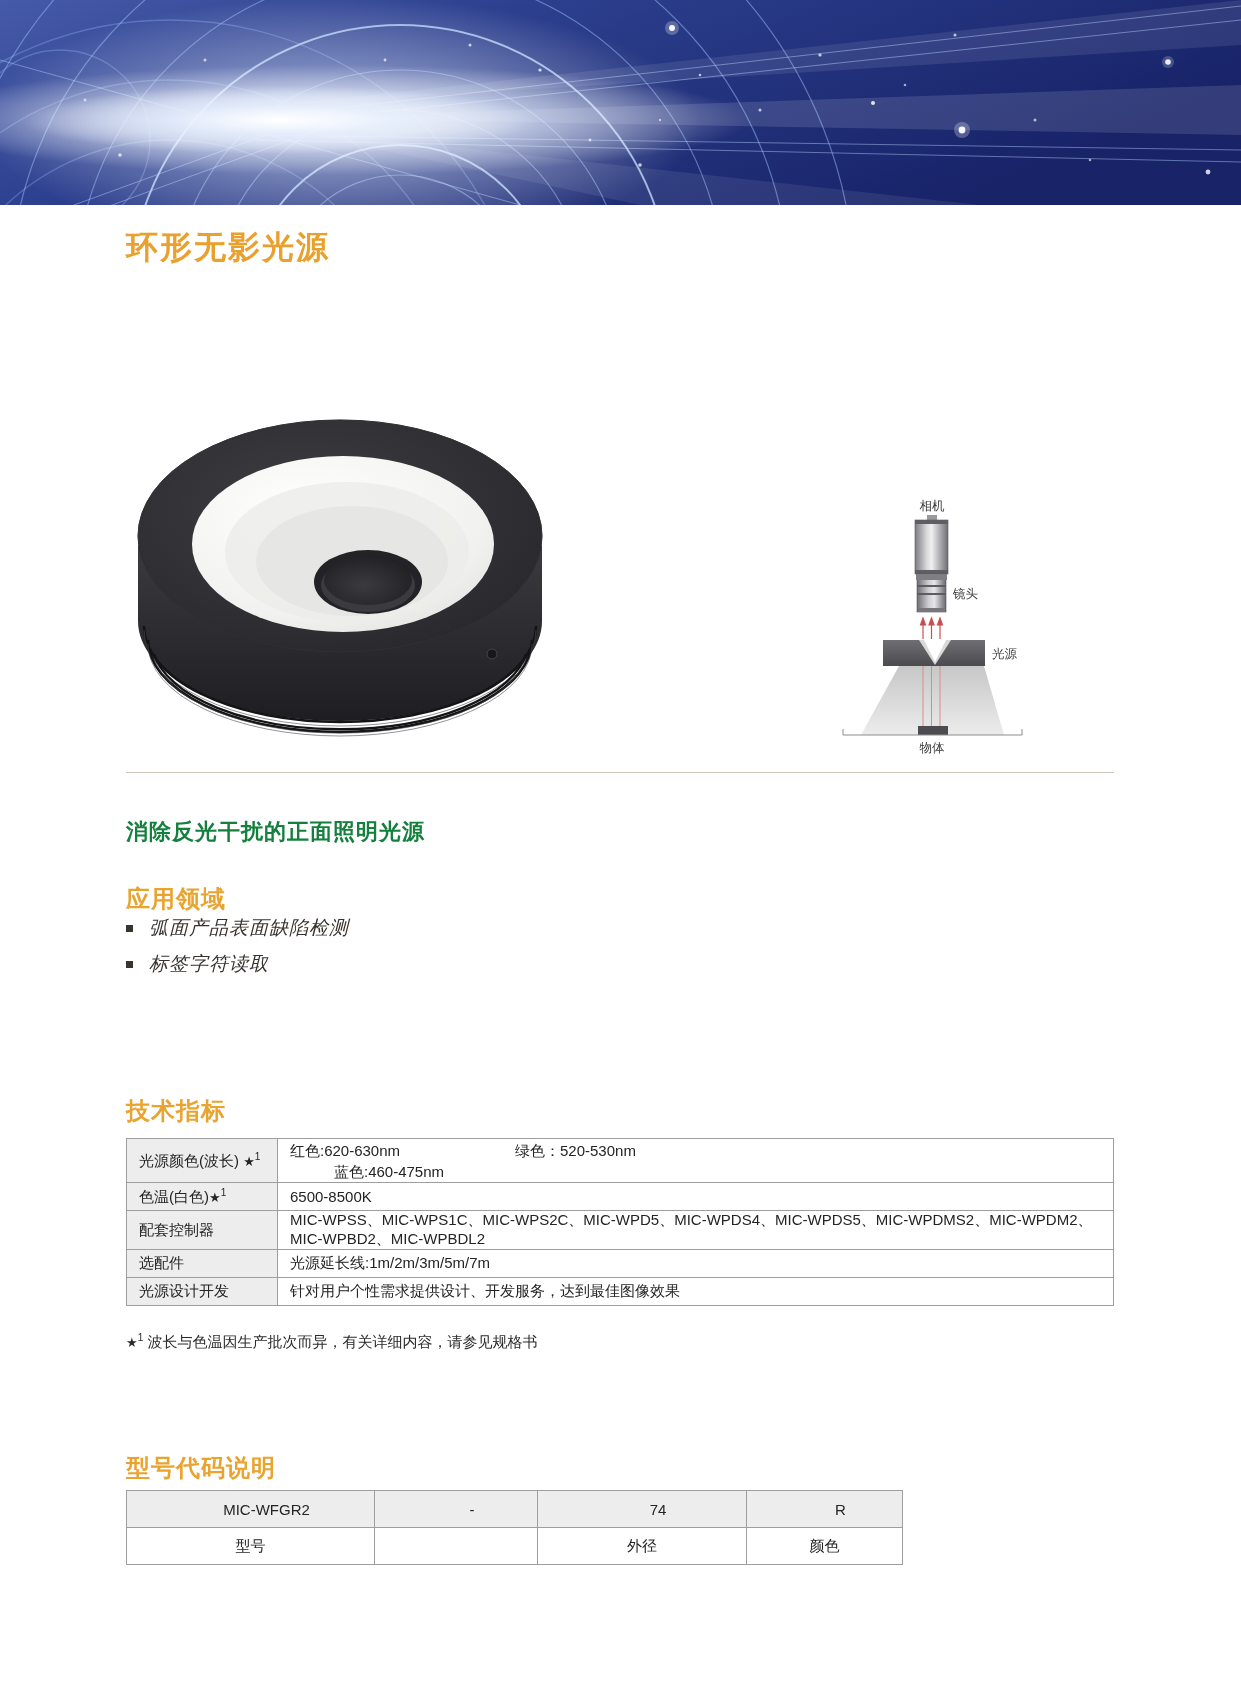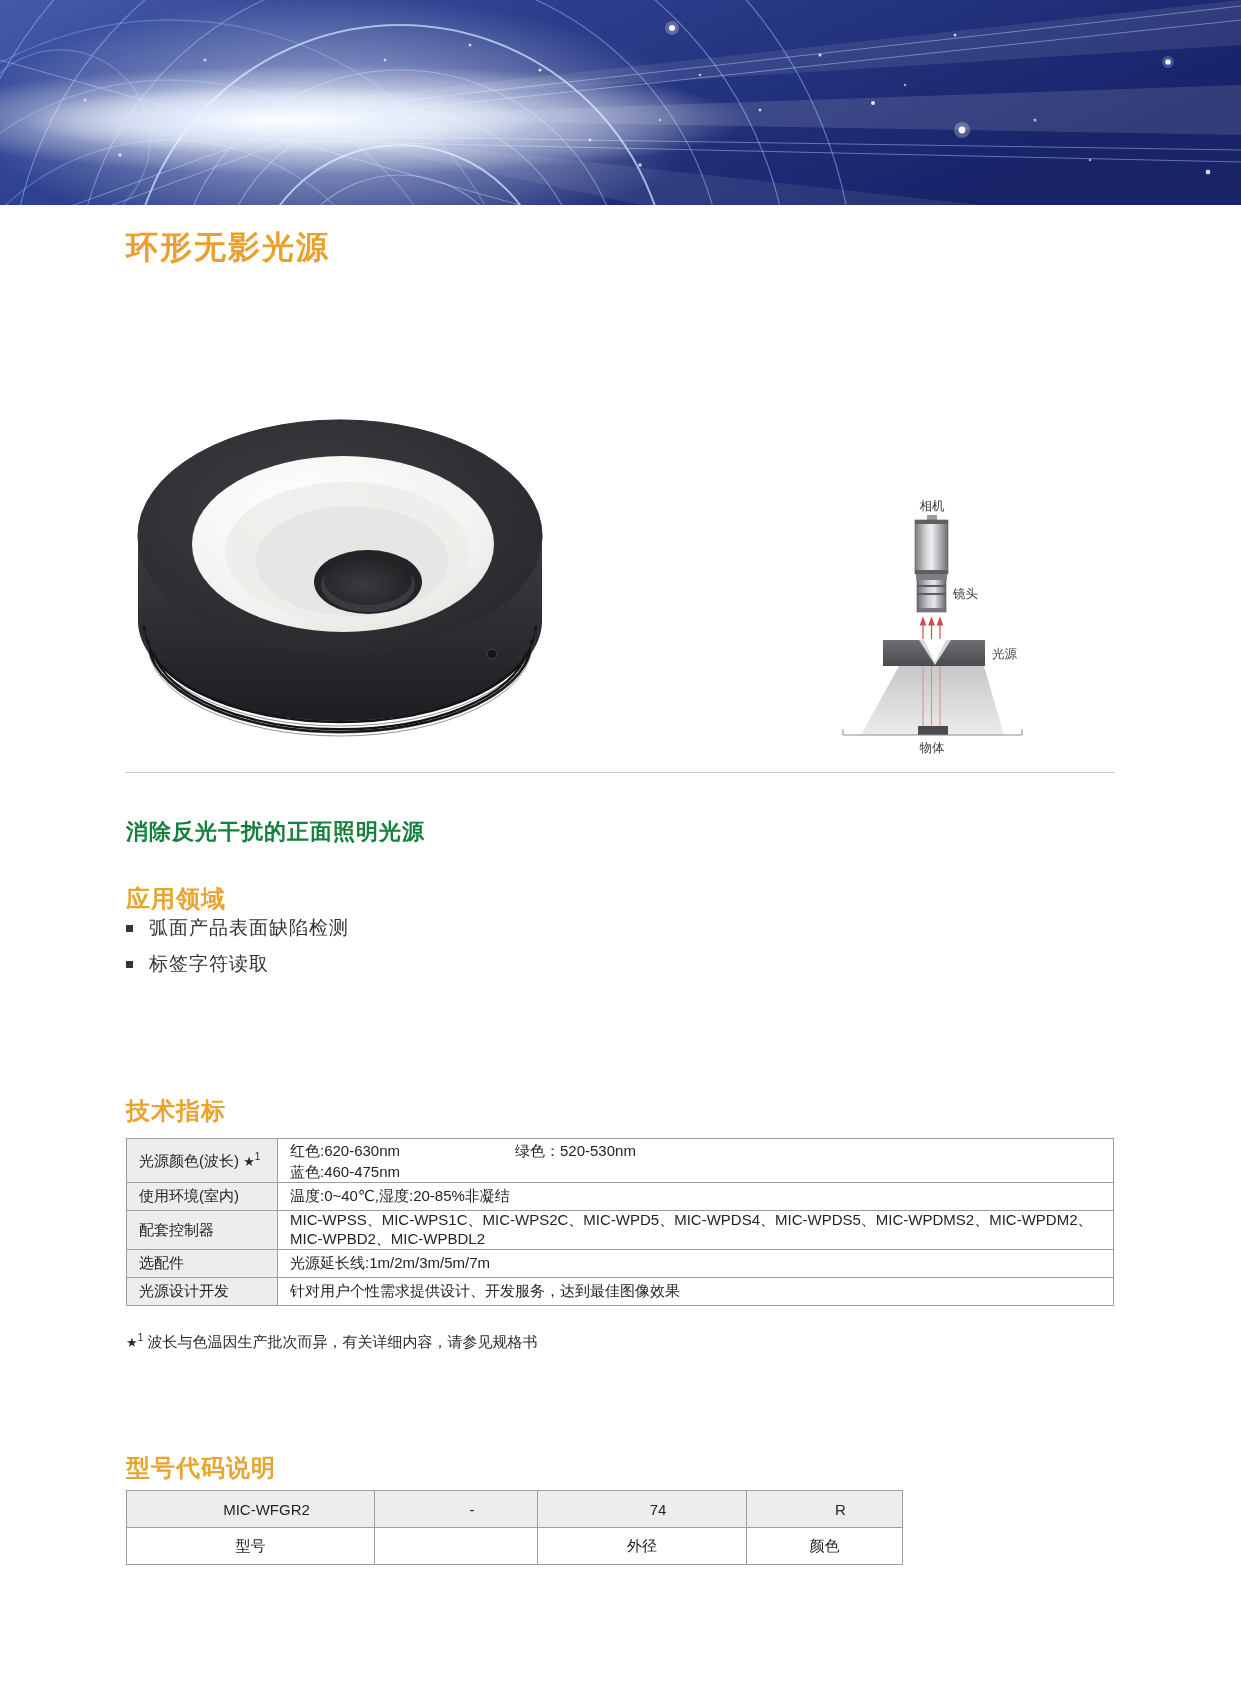--- a/index.html
+++ b/index.html
@@ -23,34 +23,34 @@
 
   .divider{position:absolute;left:126px;top:772px;width:988px;height:0;border-top:1px solid #cbc7ba;}
 
   .tagline{position:absolute;left:126px;top:817px;font-size:22px;font-weight:bold;color:#15803d;letter-spacing:1px;}
 
   .section-heading{position:absolute;left:126px;font-size:24px;font-weight:bold;color:#E9A430;letter-spacing:1px;}
   .app-heading{top:883px;}
   .spec-heading{top:1095px;}
   .model-heading{top:1452px;text-align:center;}
 
-  .app-list{position:absolute;left:126px;top:910px;width:500px;}
+  .app-list{position:absolute;left:126px;top:910px;width:500px;font-style:italic;}
   .app-item{display:flex;align-items:center;height:36px;font-size:19px;color:#37322d;letter-spacing:1px;}
   .bullet-square{width:7px;height:7px;background:#3a342e;margin-right:16px;flex:0 0 auto;}
 
   table{border-collapse:collapse;}
   .spec-table{position:absolute;left:126px;top:1138px;width:988px;table-layout:fixed;
     font-size:15px;color:#242424;}
   .spec-table td{border:1px solid #9e9e9e;padding:0 0 0 12px;vertical-align:middle;}
   .spec-table td.lbl{background:#ededed;width:138px;}
   .spec-row-tall{height:44px;}
   .spec-row{height:28px;}
   .wl-line{display:flex;line-height:21px;}
   .wl-red{width:225px;flex:0 0 auto;}
-  .wl-blue{line-height:21px;}
+  .wl-blue{line-height:21px;margin-left:44px;}
   .star{font-size:13px;}
   sup{font-size:10px;}
 
   .footnote{position:absolute;left:126px;top:1332px;font-size:15px;color:#2b2b2b;}
 
   .model-table{position:absolute;left:126px;top:1490px;font-size:15px;color:#242424;text-align:center;}
   .model-table td{border:1px solid #9e9e9e;height:36px;padding:0;}
   .model-table tr.mt-top td{background:#ededed;padding-left:32px;}
   .mc1{width:215px;} .mc2{width:130px;} .mc3{width:176px;} .mc4{width:123px;}
 </style>
@@ -284,22 +284,24 @@
     </td>
     <td>
       <div class="wl-line">
         <span class="wl-red">红色:620-630nm</span>
         <span>绿色：520-530nm</span>
       </div>
       <div class="wl-blue">蓝色:460-475nm</div>
     </td>
   </tr>
   <tr class="spec-row">
-    <td class="lbl">使用环境(室内)</td>
-    <td>温度:0~40℃,湿度:20-85%非凝结</td>
+    <td class="lbl">
+      <span>色温(白色)</span><span class="star">★</span><sup>1</sup>
+    </td>
+    <td>6500-8500K</td>
   </tr>
   <tr class="spec-row">
     <td class="lbl">配套控制器</td>
     <td>MIC-WPSS、MIC-WPS1C、MIC-WPS2C、MIC-WPD5、MIC-WPDS4、MIC-WPDS5、MIC-WPDMS2、MIC-WPDM2、MIC-WPBD2、MIC-WPBDL2</td>
   </tr>
   <tr class="spec-row">
     <td class="lbl">选配件</td>
     <td>光源延长线:1m/2m/3m/5m/7m</td>
   </tr>
   <tr class="spec-row">

